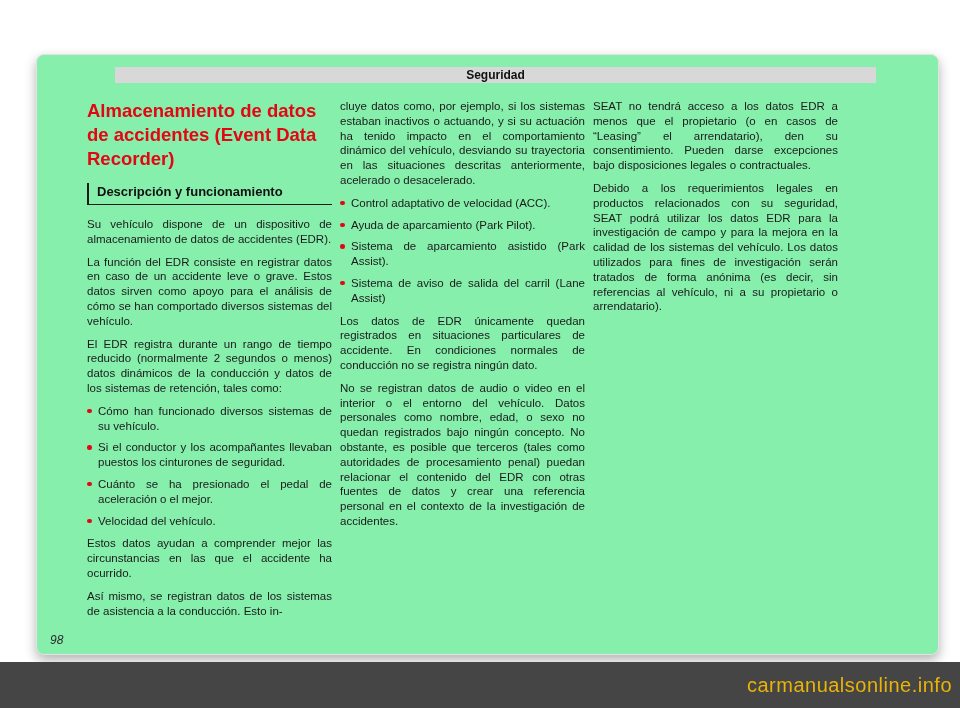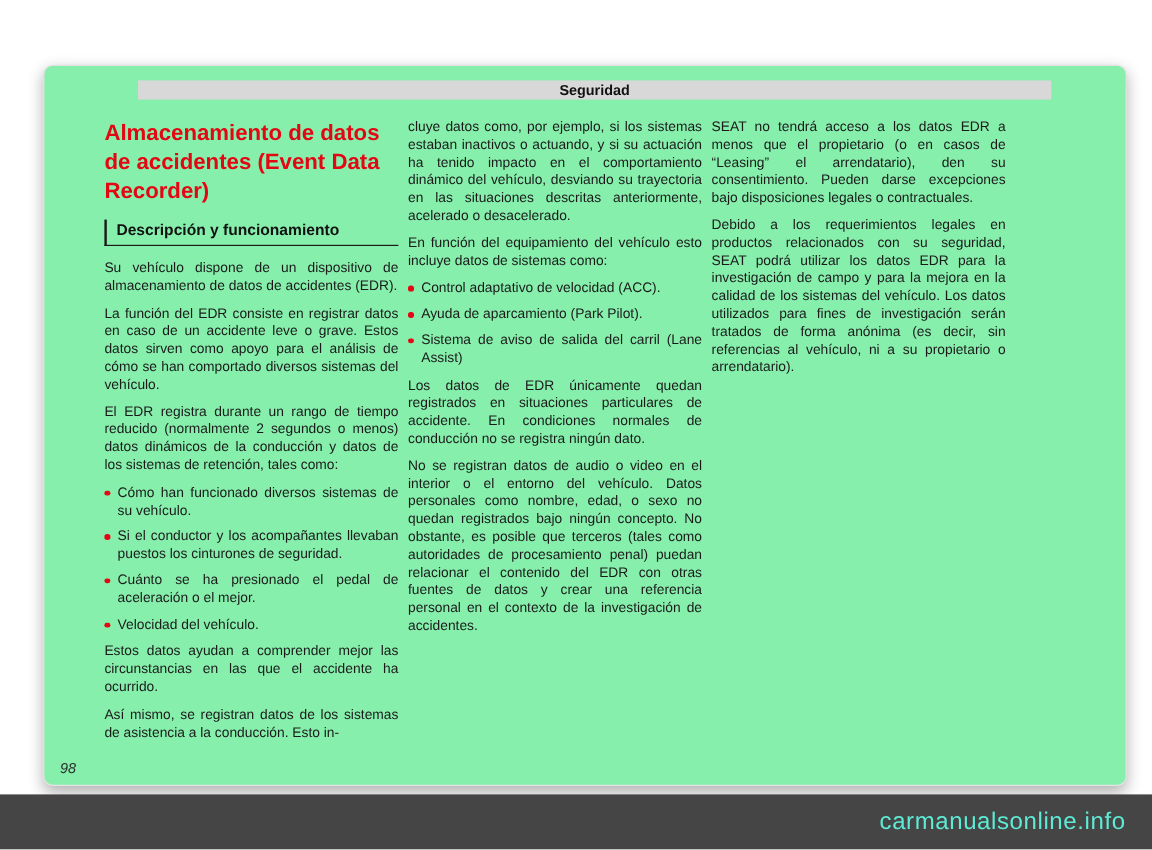--- a/index.html
+++ b/index.html
@@ -92,23 +92,23 @@
     position: absolute;
     left: 0; right: 0; bottom: 0;
     height: 46px;
     background: #454545;
   }
   .watermark {
     display: block;
     height: 46px;
     line-height: 46px;
     text-align: right;
-    padding-right: 22px;
+    padding-right: 8px;
     font-size: 20px;
-    color: #5eead4;
+    color: #eab308;
     letter-spacing: 0.5px;
   }
 </style>
 </head>
 <body>
 
 <div class="page">
 
   <div class="section-header">
     <span>Seguridad</span>
@@ -127,24 +127,24 @@
         <li><span class="dot"></span><span>Si el conductor y los acompañantes llevaban puestos los cinturones de seguridad.</span></li>
         <li><span class="dot"></span><span>Cuánto se ha presionado el pedal de aceleración o el mejor.</span></li>
         <li><span class="dot"></span><span>Velocidad del vehículo.</span></li>
       </ul>
       <p>Estos datos ayudan a comprender mejor las circunstancias en las que el accidente ha ocurrido.</p>
       <p>Así mismo, se registran datos de los sistemas de asistencia a la conducción. Esto in-</p>
     </div>
 
     <div class="col">
       <p>cluye datos como, por ejemplo, si los sistemas estaban inactivos o actuando, y si su actuación ha tenido impacto en el comportamiento dinámico del vehículo, desviando su trayectoria en las situaciones descritas anteriormente, acelerado o desacelerado.</p>
-      <p>En función del equipamiento del vehículo esto incluye datos de sistemas como:</p>
       <ul class="bullets">
         <li><span class="dot"></span><span>Control adaptativo de velocidad (ACC).</span></li>
         <li><span class="dot"></span><span>Ayuda de aparcamiento (Park Pilot).</span></li>
+        <li><span class="dot"></span><span>Sistema de aparcamiento asistido (Park Assist).</span></li>
         <li><span class="dot"></span><span>Sistema de aviso de salida del carril (Lane Assist)</span></li>
       </ul>
       <p>Los datos de EDR únicamente quedan registrados en situaciones particulares de accidente. En condiciones normales de conducción no se registra ningún dato.</p>
       <p>No se registran datos de audio o video en el interior o el entorno del vehículo. Datos personales como nombre, edad, o sexo no quedan registrados bajo ningún concepto. No obstante, es posible que terceros (tales como autoridades de procesamiento penal) puedan relacionar el contenido del EDR con otras fuentes de datos y crear una referencia personal en el contexto de la investigación de accidentes.</p>
     </div>
 
     <div class="col">
       <p>SEAT no tendrá acceso a los datos EDR a menos que el propietario (o en casos de “Leasing” el arrendatario), den su consentimiento. Pueden darse excepciones bajo disposiciones legales o contractuales.</p>
       <p>Debido a los requerimientos legales en productos relacionados con su seguridad, SEAT podrá utilizar los datos EDR para la investigación de campo y para la mejora en la calidad de los sistemas del vehículo. Los datos utilizados para fines de investigación serán tratados de forma anónima (es decir, sin referencias al vehículo, ni a su propietario o arrendatario).</p>
     </div>

